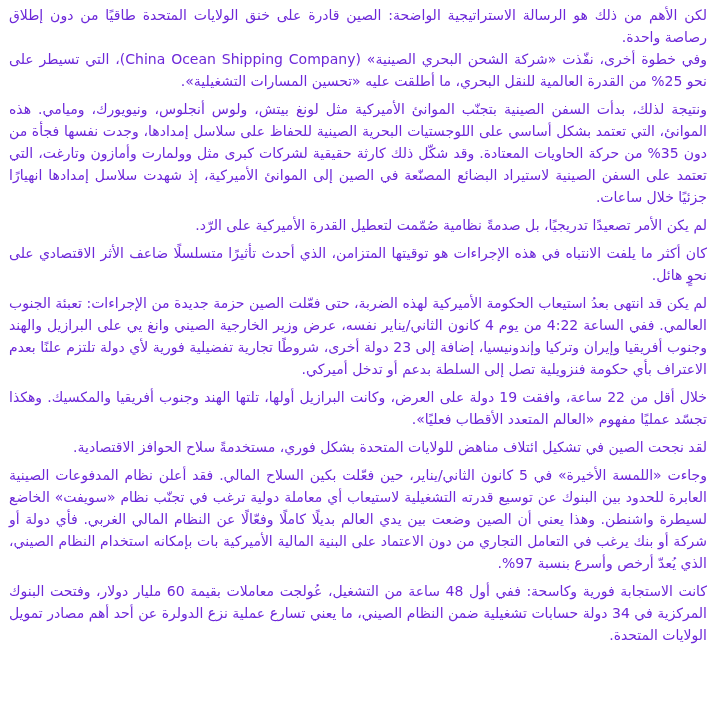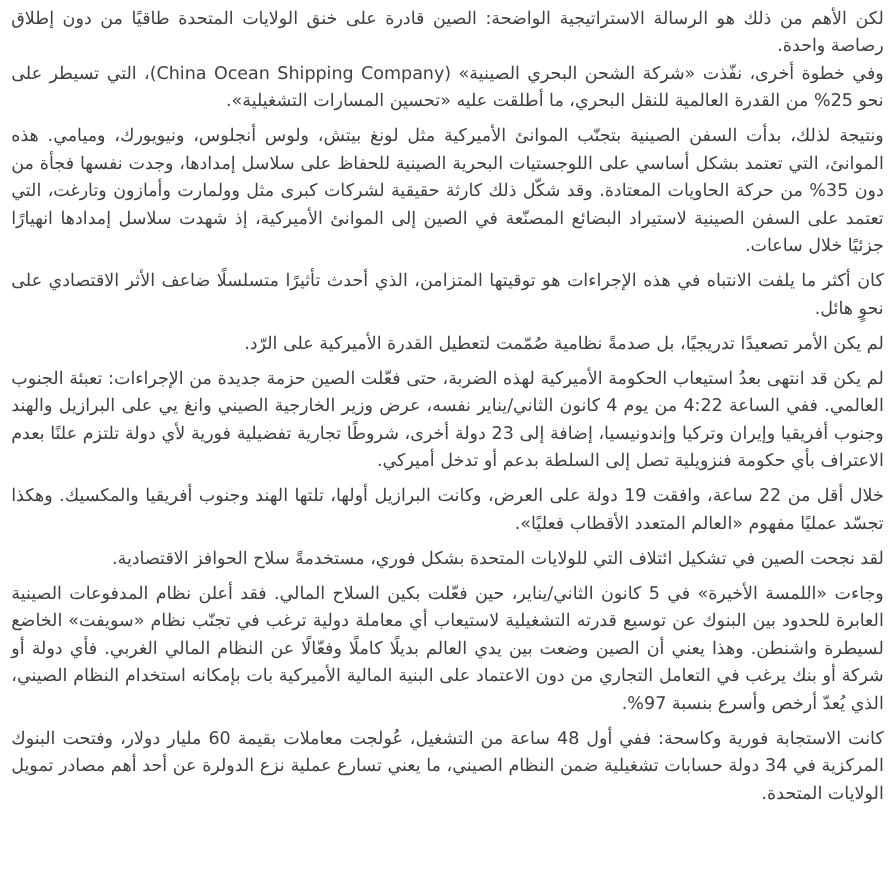--- a/index.html
+++ b/index.html
@@ -26,24 +26,24 @@
     margin: 0 0 6px 0;
   }
   
   .article p.attached {
     margin-bottom: 0;
   }
 </style>
 </head>
 <body style="background: rgb(255, 255, 255);">
 
-<main class="article" dir="rtl" style="color: #404040;">
+<main class="article" dir="rtl" style="color: #6d28d9;">
   <p class="attached">لكن الأهم من ذلك هو الرسالة الاستراتيجية الواضحة: الصين قادرة على خنق الولايات المتحدة طاقيًا من دون إطلاق رصاصة واحدة.</p>
   <p>وفي خطوة أخرى، نفّذت «شركة الشحن البحري الصينية» (China Ocean Shipping Company)، التي تسيطر على نحو 25% من القدرة العالمية للنقل البحري، ما أطلقت عليه «تحسين المسارات التشغيلية».</p>
   <p>ونتيجة لذلك، بدأت السفن الصينية بتجنّب الموانئ الأميركية مثل لونغ بيتش، ولوس أنجلوس، ونيويورك، وميامي. هذه الموانئ، التي تعتمد بشكل أساسي على اللوجستيات البحرية الصينية للحفاظ على سلاسل إمدادها، وجدت نفسها فجأة من دون 35% من حركة الحاويات المعتادة. وقد شكّل ذلك كارثة حقيقية لشركات كبرى مثل وولمارت وأمازون وتارغت، التي تعتمد على السفن الصينية لاستيراد البضائع المصنّعة في الصين إلى الموانئ الأميركية، إذ شهدت سلاسل إمدادها انهيارًا جزئيًا خلال ساعات.</p>
+  <p>لم يكن الأمر تصعيدًا تدريجيًا، بل صدمةً نظامية صُمّمت لتعطيل القدرة الأميركية على الرّد.</p>
   <p>كان أكثر ما يلفت الانتباه في هذه الإجراءات هو توقيتها المتزامن، الذي أحدث تأثيرًا متسلسلًا ضاعف الأثر الاقتصادي على نحوٍ هائل.</p>
-  <p>لم يكن الأمر تصعيدًا تدريجيًا، بل صدمةً نظامية صُمّمت لتعطيل القدرة الأميركية على الرّد.</p>
   <p>لم يكن قد انتهى بعدُ استيعاب الحكومة الأميركية لهذه الضربة، حتى فعّلت الصين حزمة جديدة من الإجراءات: تعبئة الجنوب العالمي. ففي الساعة 4:22 من يوم 4 كانون الثاني/يناير نفسه، عرض وزير الخارجية الصيني وانغ يي على البرازيل والهند وجنوب أفريقيا وإيران وتركيا وإندونيسيا، إضافة إلى 23 دولة أخرى، شروطًا تجارية تفضيلية فورية لأي دولة تلتزم علنًا بعدم الاعتراف بأي حكومة فنزويلية تصل إلى السلطة بدعم أو تدخل أميركي.</p>
   <p>خلال أقل من 22 ساعة، وافقت 19 دولة على العرض، وكانت البرازيل أولها، تلتها الهند وجنوب أفريقيا والمكسيك. وهكذا تجسّد عمليًا مفهوم «العالم المتعدد الأقطاب فعليًا».</p>
-  <p>لقد نجحت الصين في تشكيل ائتلاف التي للولايات المتحدة بشكل فوري، مستخدمةً سلاح الحوافز الاقتصادية.</p>
+  <p>لقد نجحت الصين في تشكيل ائتلاف مناهض للولايات المتحدة بشكل فوري، مستخدمةً سلاح الحوافز الاقتصادية.</p>
   <p>وجاءت «اللمسة الأخيرة» في 5 كانون الثاني/يناير، حين فعّلت بكين السلاح المالي. فقد أعلن نظام المدفوعات الصينية العابرة للحدود بين البنوك عن توسيع قدرته التشغيلية لاستيعاب أي معاملة دولية ترغب في تجنّب نظام «سويفت» الخاضع لسيطرة واشنطن. وهذا يعني أن الصين وضعت بين يدي العالم بديلًا كاملًا وفعّالًا عن النظام المالي الغربي. فأي دولة أو شركة أو بنك يرغب في التعامل التجاري من دون الاعتماد على البنية المالية الأميركية بات بإمكانه استخدام النظام الصيني، الذي يُعدّ أرخص وأسرع بنسبة 97%.</p>
   <p>كانت الاستجابة فورية وكاسحة: ففي أول 48 ساعة من التشغيل، عُولجت معاملات بقيمة 60 مليار دولار، وفتحت البنوك المركزية في 34 دولة حسابات تشغيلية ضمن النظام الصيني، ما يعني تسارع عملية نزع الدولرة عن أحد أهم مصادر تمويل الولايات المتحدة.</p>
 </main>
 
 </body></html>

